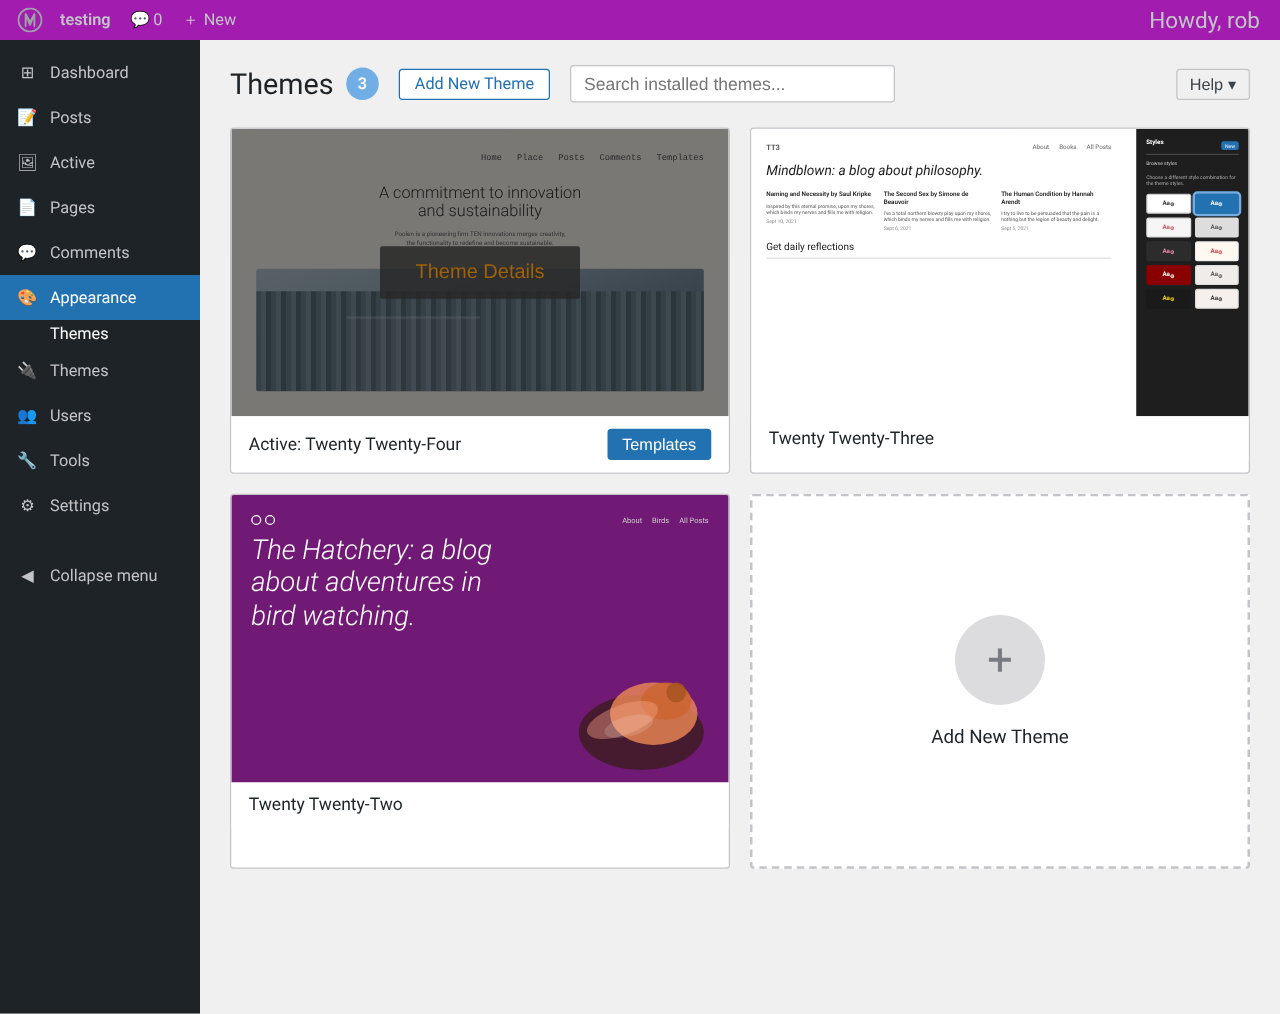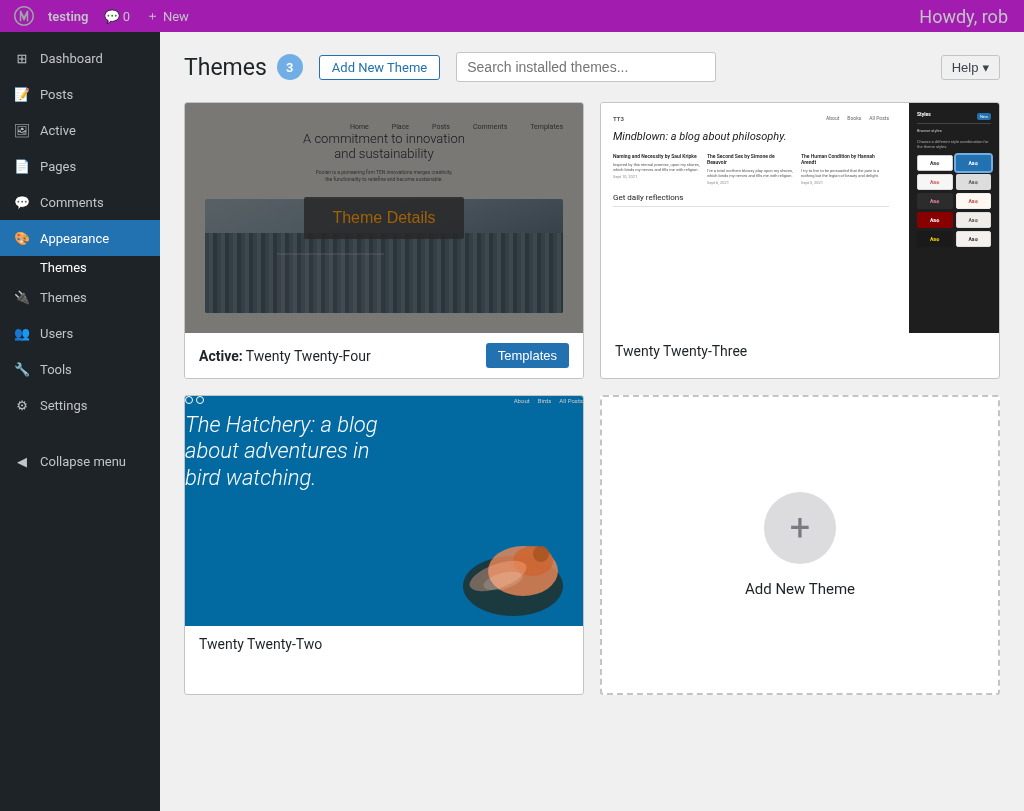--- a/index.html
+++ b/index.html
@@ -147,21 +147,21 @@
       background: #f6f7f7;
     }
     .theme-footer {
       padding: 10px 14px;
       display: flex;
       align-items: center;
       justify-content: space-between;
       background: #fff;
     }
     .theme-name { font-size: 14px; color: #1d2327; font-weight: 400; }
-    .theme-name strong { font-weight: 700; }
+    .theme-name strong { font-weight: 400; }
     .customize-btn {
       background: #2271b1;
       color: #fff;
       border: none;
       padding: 5px 12px;
       border-radius: 3px;
       font-size: 13px;
       cursor: pointer;
     }
 
@@ -186,21 +186,21 @@
 
     
     .tt4-preview {
       background: #f5f0eb;
       padding: 20px;
       height: 100%;
       display: flex;
       flex-direction: column;
       align-items: center;
     }
-    .tt4-nav { display: flex; gap: 23px; font-size: 7px; color: #555; align-self: flex-end; }
+    .tt4-nav { display: flex; gap: 12px; font-size: 7px; color: #555; margin-bottom: 16px; align-self: flex-end; font-family: Liberation Mono, monospace; }
     .tt4-headline { font-size: 13px; color: #333; text-align: center; font-weight: 300; margin-bottom: 8px; }
     .tt4-subtext { font-size: 5px; color: #666; text-align: center; margin-bottom: 16px; line-height: 1.4; }
 
     
     .tt3-preview {
       background: #fff;
       height: 100%;
       display: flex;
       gap: 8px;
     }
@@ -232,23 +232,23 @@
       height: 16px;
       border-radius: 2px;
       display: flex; align-items: center; justify-content: center;
       font-size: 5px;
       font-weight: 700;
       position: relative;
     }
 
     
     .tt2-preview {
-      background: #0369a1;
+      background: #701a75;
       height: 100%;
-      padding: 0;
+      padding: 16px;
       color: #fff;
     }
     .tt2-logo-row { display: flex; gap: 8px; align-items: center; margin-bottom: 8px; }
     .tt2-logo-circles { display: flex; gap: 3px; }
     .tt2-circle { width: 8px; height: 8px; border-radius: 50%; border: 1px solid #fff; }
     .tt2-nav { display: flex; gap: 8px; margin-left: auto; }
     .tt2-nav-item { font-size: 6px; color: #ccc; }
     .tt2-headline { font-size: 22px; color: #fff; font-style: italic; font-weight: 300; line-height: 1.2; margin-bottom: 12px; }
     .tt2-headline em { font-style: italic; }
 

